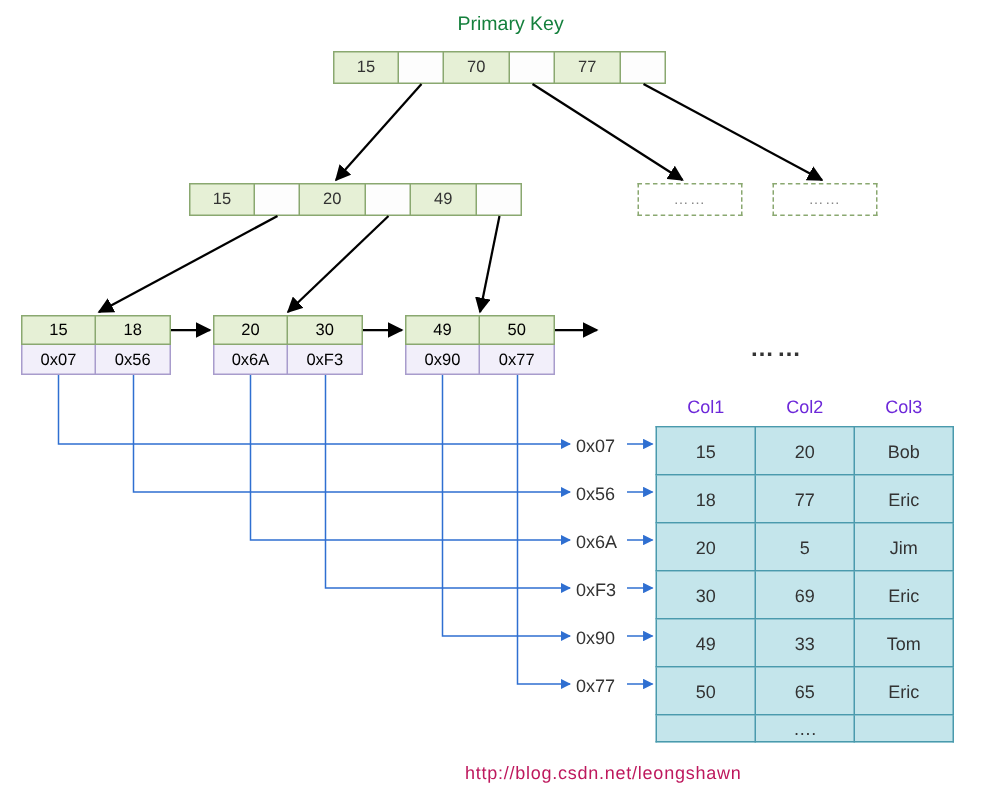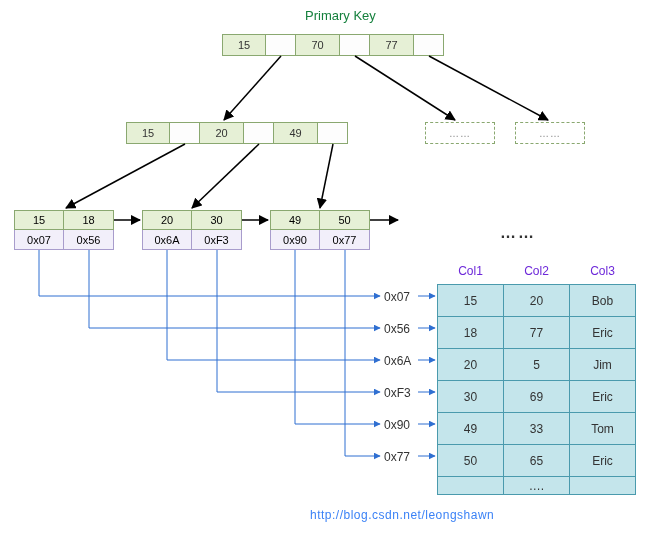--- a/index.html
+++ b/index.html
@@ -121,21 +121,21 @@
     height: 32px;
     text-align: center;
     font-size: 12px;
     color: #333;
   }
   .empty-row td {
     height: 18px;
   }
   .watermark {
     position: absolute;
-    color: #3b82f6;
+    color: #be185d;
     font-size: 12px;
     letter-spacing: 0.5px;
   }
   svg.overlay {
     position: absolute;
     top: 0;
     left: 0;
     pointer-events: none;
   }
 </style>

